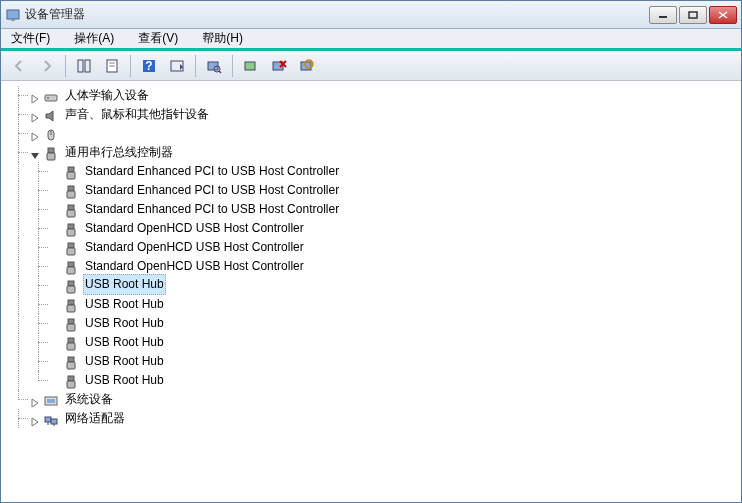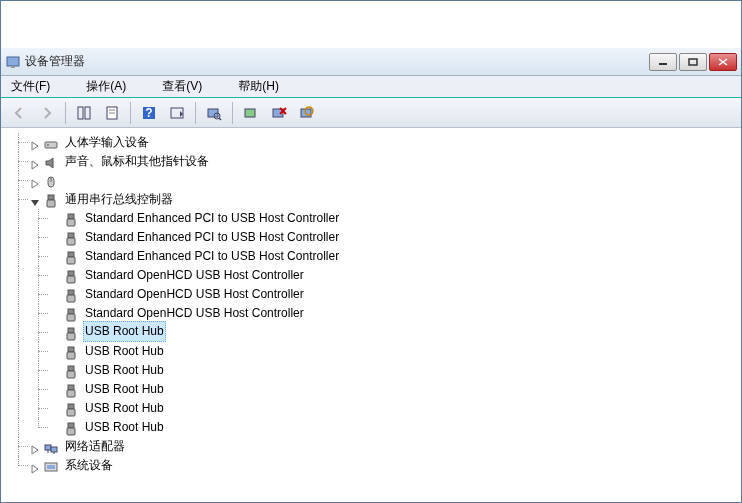--- a/index.html
+++ b/index.html
@@ -1,24 +1,24 @@
 <!DOCTYPE html>
 <html><head>
   <meta charset="utf-8">
   <style>
     * { margin: 0; padding: 0; box-sizing: border-box; font-family: 'Microsoft YaHei', Tahoma, sans-serif; font-size: 12px; }
     body { background: #fff; }
     .window { width: 742px; height: 503px; border: 1px solid #5a7aa0; background: #fff; display: flex; flex-direction: column; }
-    .titlebar { height: 28px; background: linear-gradient(to bottom, #f0f4fa, #d8e4f0); border-bottom: 1px solid #a0b0c0; display: flex; align-items: center; padding: 0 4px; margin-top: 47px; }
+    .titlebar { height: 28px; background: linear-gradient(to bottom, #f0f4fa, #d8e4f0); border-bottom: 1px solid #a0b0c0; display: flex; align-items: center; padding: 0 4px; }
     .title-icon { width: 16px; height: 16px; margin-right: 4px; }
     .title-text { flex: 1; color: #222; }
     .winbtns { display: flex; gap: 2px; }
     .winbtn { width: 28px; height: 18px; border: 1px solid #888; border-radius: 2px; background: linear-gradient(to bottom,#f8f8f8,#d8d8d8); display: flex; align-items: center; justify-content: center; cursor: pointer; font-size: 10px; }
     .winbtn.close { background: linear-gradient(to bottom,#e89090,#c83030); color: #fff; border-color: #a02020; }
-    .menubar { height: 22px; background: #ecf0f6; border-bottom: 1px solid #14b8a6; display: flex; align-items: center; padding: 0 4px; gap: 24px; }
+    .menubar { height: 22px; background: #ecf0f6; border-bottom: 3px solid #14b8a6; display: flex; align-items: center; padding: 0 4px; gap: 12px; }
     .menu-item { padding: 2px 6px; cursor: pointer; }
     .toolbar { height: 30px; background: linear-gradient(to bottom,#f4f6fa,#e0e6ee); border-bottom: 1px solid #b8c0cc; display: flex; align-items: center; padding: 0 6px; gap: 4px; }
     .tbtn { width: 24px; height: 24px; border: 1px solid transparent; border-radius: 3px; display: flex; align-items: center; justify-content: center; cursor: pointer; }
     .tbtn.disabled { opacity: .4; cursor: default; }
     .tsep { width: 1px; height: 22px; background: #b0b8c4; margin: 0 2px; }
     .content { flex: 1; display: flex; border-top: 1px solid #fff; overflow: hidden; }
     .tree-wrap { flex: 1; overflow-y: scroll; padding: 4px 0 4px 8px; position: relative; }
     .tree-wrap::-webkit-scrollbar { width: 17px; }
     .tree-wrap::-webkit-scrollbar-track { background: #f0f0f0; border-left: 1px solid #d0d0d0; }
     .tree-wrap::-webkit-scrollbar-thumb { background: #c0c8d0; border: 1px solid #a0a8b0; border-radius: 2px; }
@@ -338,46 +338,46 @@
           <span class="expander empty"></span>
           <span class="node-icon">
             <svg width="16" height="16">
               <rect x="5" y="2" width="6" height="5" fill="#888" stroke="#555"></rect>
               <rect x="4" y="7" width="8" height="7" rx="1" fill="#bbb" stroke="#555"></rect>
             </svg>
           </span>
           <span class="node-label">USB Root Hub</span>
         </div>
         <div class="node">
+          <span class="conn tee last"></span>
+          <span class="expander">
+            <svg width="10" height="10">
+              <path d="M2 1 L8 5 L2 9 Z" fill="#fff" stroke="#777"></path>
+            </svg>
+          </span>
+          <span class="node-icon">
+            <svg width="16" height="16">
+              <rect x="2" y="4" width="12" height="8" fill="#ddd" stroke="#666"></rect>
+              <rect x="4" y="6" width="8" height="4" fill="#88aadd"></rect>
+            </svg>
+          </span>
+          <span class="node-label">系统设备</span>
+        </div>
+        <div class="node">
           <span class="conn tee"></span>
           <span class="expander">
             <svg width="10" height="10">
               <path d="M2 1 L8 5 L2 9 Z" fill="#fff" stroke="#777"></path>
             </svg>
           </span>
           <span class="node-icon">
             <svg width="16" height="16">
               <rect x="2" y="5" width="6" height="5" fill="#88aadd" stroke="#446"></rect>
               <rect x="8" y="7" width="6" height="5" fill="#88aadd" stroke="#446"></rect>
               <line x1="5" y1="10" x2="5" y2="13" stroke="#446"></line>
               <line x1="11" y1="12" x2="11" y2="14" stroke="#446"></line>
             </svg>
           </span>
           <span class="node-label">网络适配器</span>
         </div>
-        <div class="node">
-          <span class="conn tee last"></span>
-          <span class="expander">
-            <svg width="10" height="10">
-              <path d="M2 1 L8 5 L2 9 Z" fill="#fff" stroke="#777"></path>
-            </svg>
-          </span>
-          <span class="node-icon">
-            <svg width="16" height="16">
-              <rect x="2" y="4" width="12" height="8" fill="#ddd" stroke="#666"></rect>
-              <rect x="4" y="6" width="8" height="4" fill="#88aadd"></rect>
-            </svg>
-          </span>
-          <span class="node-label">系统设备</span>
-        </div>
       </div>
   </div>
 </div>
 
 </body></html>

